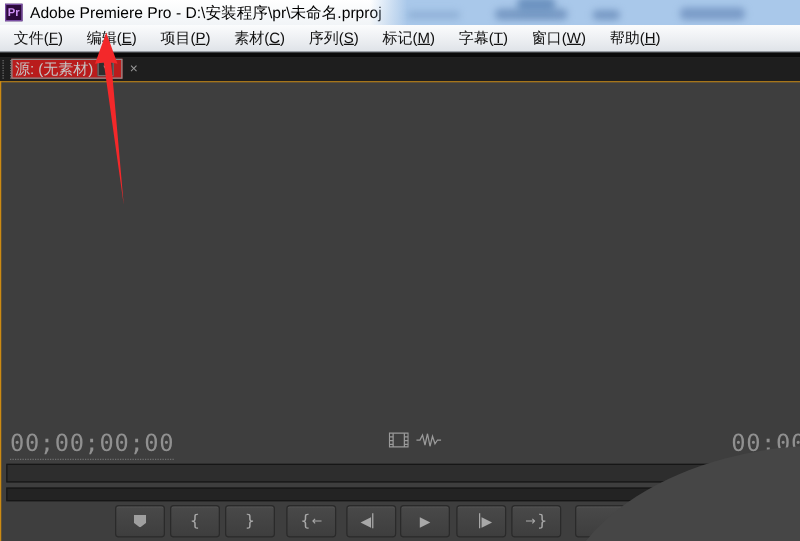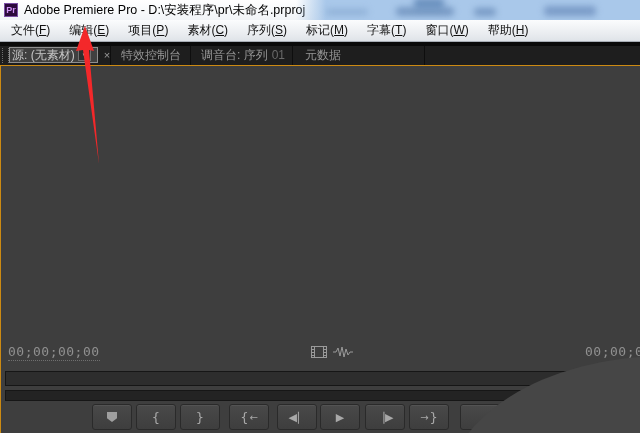--- a/index.html
+++ b/index.html
@@ -27,42 +27,42 @@
   .menu-item{font-size:12px;color:#111;white-space:nowrap;padding:0 3px;cursor:default;text-align:right;}
   .menu-item .akey{text-decoration:underline;}
 
   .dark-strip{position:absolute;left:0;top:42px;width:640px;height:4px;background:#0a0a0a;}
 
   
   .tabbar{position:absolute;left:0;top:46px;width:640px;height:19px;background:#1e1e1e;}
   .grip{position:absolute;left:2px;top:2px;width:5px;height:15px;
         border-left:1px dotted #6f6f6f;border-right:1px dotted #6f6f6f;}
   .src-tab{position:absolute;left:9px;top:1px;width:89px;height:16px;box-sizing:border-box;
-           border:1px solid #8f8f8f;background:#404040;display:flex;align-items:center;padding:0 2px;}
+           border:1px solid #8f8f8f;background:#b91c1c;display:flex;align-items:center;padding:0 2px;}
   .src-tab .lbl{font-size:12px;color:#c6c6c6;white-space:nowrap;overflow:hidden;width:66px;}
   .tab-menu-btn{width:13px;height:12px;box-sizing:border-box;border:1px solid #707070;
                 background:#2e2e2e;color:#b5b5b5;font-size:6px;line-height:10px;text-align:center;flex:none;}
   .tab-close{position:absolute;left:101px;top:2px;width:12px;height:15px;line-height:15px;
              color:#9a9a9a;font-size:11px;text-align:center;}
   .tabs{position:absolute;left:110px;top:0;height:19px;display:flex;border-left:1px solid #0e0e0e;}
   .tab{height:19px;line-height:19px;box-sizing:border-box;border-right:1px solid #0e0e0e;
        font-size:12px;color:#969696;white-space:nowrap;overflow:hidden;}
   .tab .sfx{color:#6a6a6a;margin-left:4px;}
   .tab2{width:80px;padding-left:10px;}
   .tab3{width:102px;padding-left:10px;}
   .tab4{width:132px;padding-left:12px;}
 
   .focus-top{position:absolute;left:0;top:65px;width:640px;height:1px;background:#cc8a12;}
   .focus-left{position:absolute;left:0;top:65px;width:1px;height:368px;background:#cc8a12;z-index:2;}
 
   
   .panel{position:absolute;left:0;top:66px;width:640px;height:367px;background:#3e3e3e;}
 
   .tc{position:absolute;top:344px;font-family:"DejaVu Sans Mono",monospace;
-      font-size:13px;letter-spacing:.5px;color:#909090;white-space:nowrap;}
+      font-size:19px;letter-spacing:.5px;color:#909090;white-space:nowrap;}
   .tc-left{left:8px;border-bottom:1px dotted #6f6f6f;padding-bottom:1px;}
   .tc-right{left:585px;}
 
   .mini-icon{position:absolute;top:345px;}
   .film-icon{left:311px;}
   .wave-icon{left:333px;}
 
   .ruler{position:absolute;left:5px;top:371px;width:636px;height:15px;box-sizing:border-box;
          background:#2d2d2d;border:1px solid #161616;}
   .scrollbar{position:absolute;left:5px;top:390px;width:636px;height:11px;box-sizing:border-box;
@@ -115,31 +115,20 @@
 
   <div class="dark-strip"></div>
 
   <div class="tabbar">
     <div class="grip"></div>
     <div class="src-tab">
       <span class="lbl">源: (无素材)</span>
       <span class="tab-menu-btn">▼</span>
     </div>
     <div class="tab-close">×</div>
-    <div class="tabs">
-      <div class="tab tab2">
-        <span>特效控制台</span>
-      </div>
-      <div class="tab tab3">
-        <span>调音台: 序列</span><span class="sfx">01</span>
-      </div>
-      <div class="tab tab4">
-        <span>元数据</span>
-      </div>
-    </div>
   </div>
 
   <div class="focus-top"></div>
   <div class="focus-left"></div>
 
   <div class="panel"></div>
 
   <div class="tc tc-left">00;00;00;00</div>
   <div class="tc tc-right">00;00;00;00</div>
 

